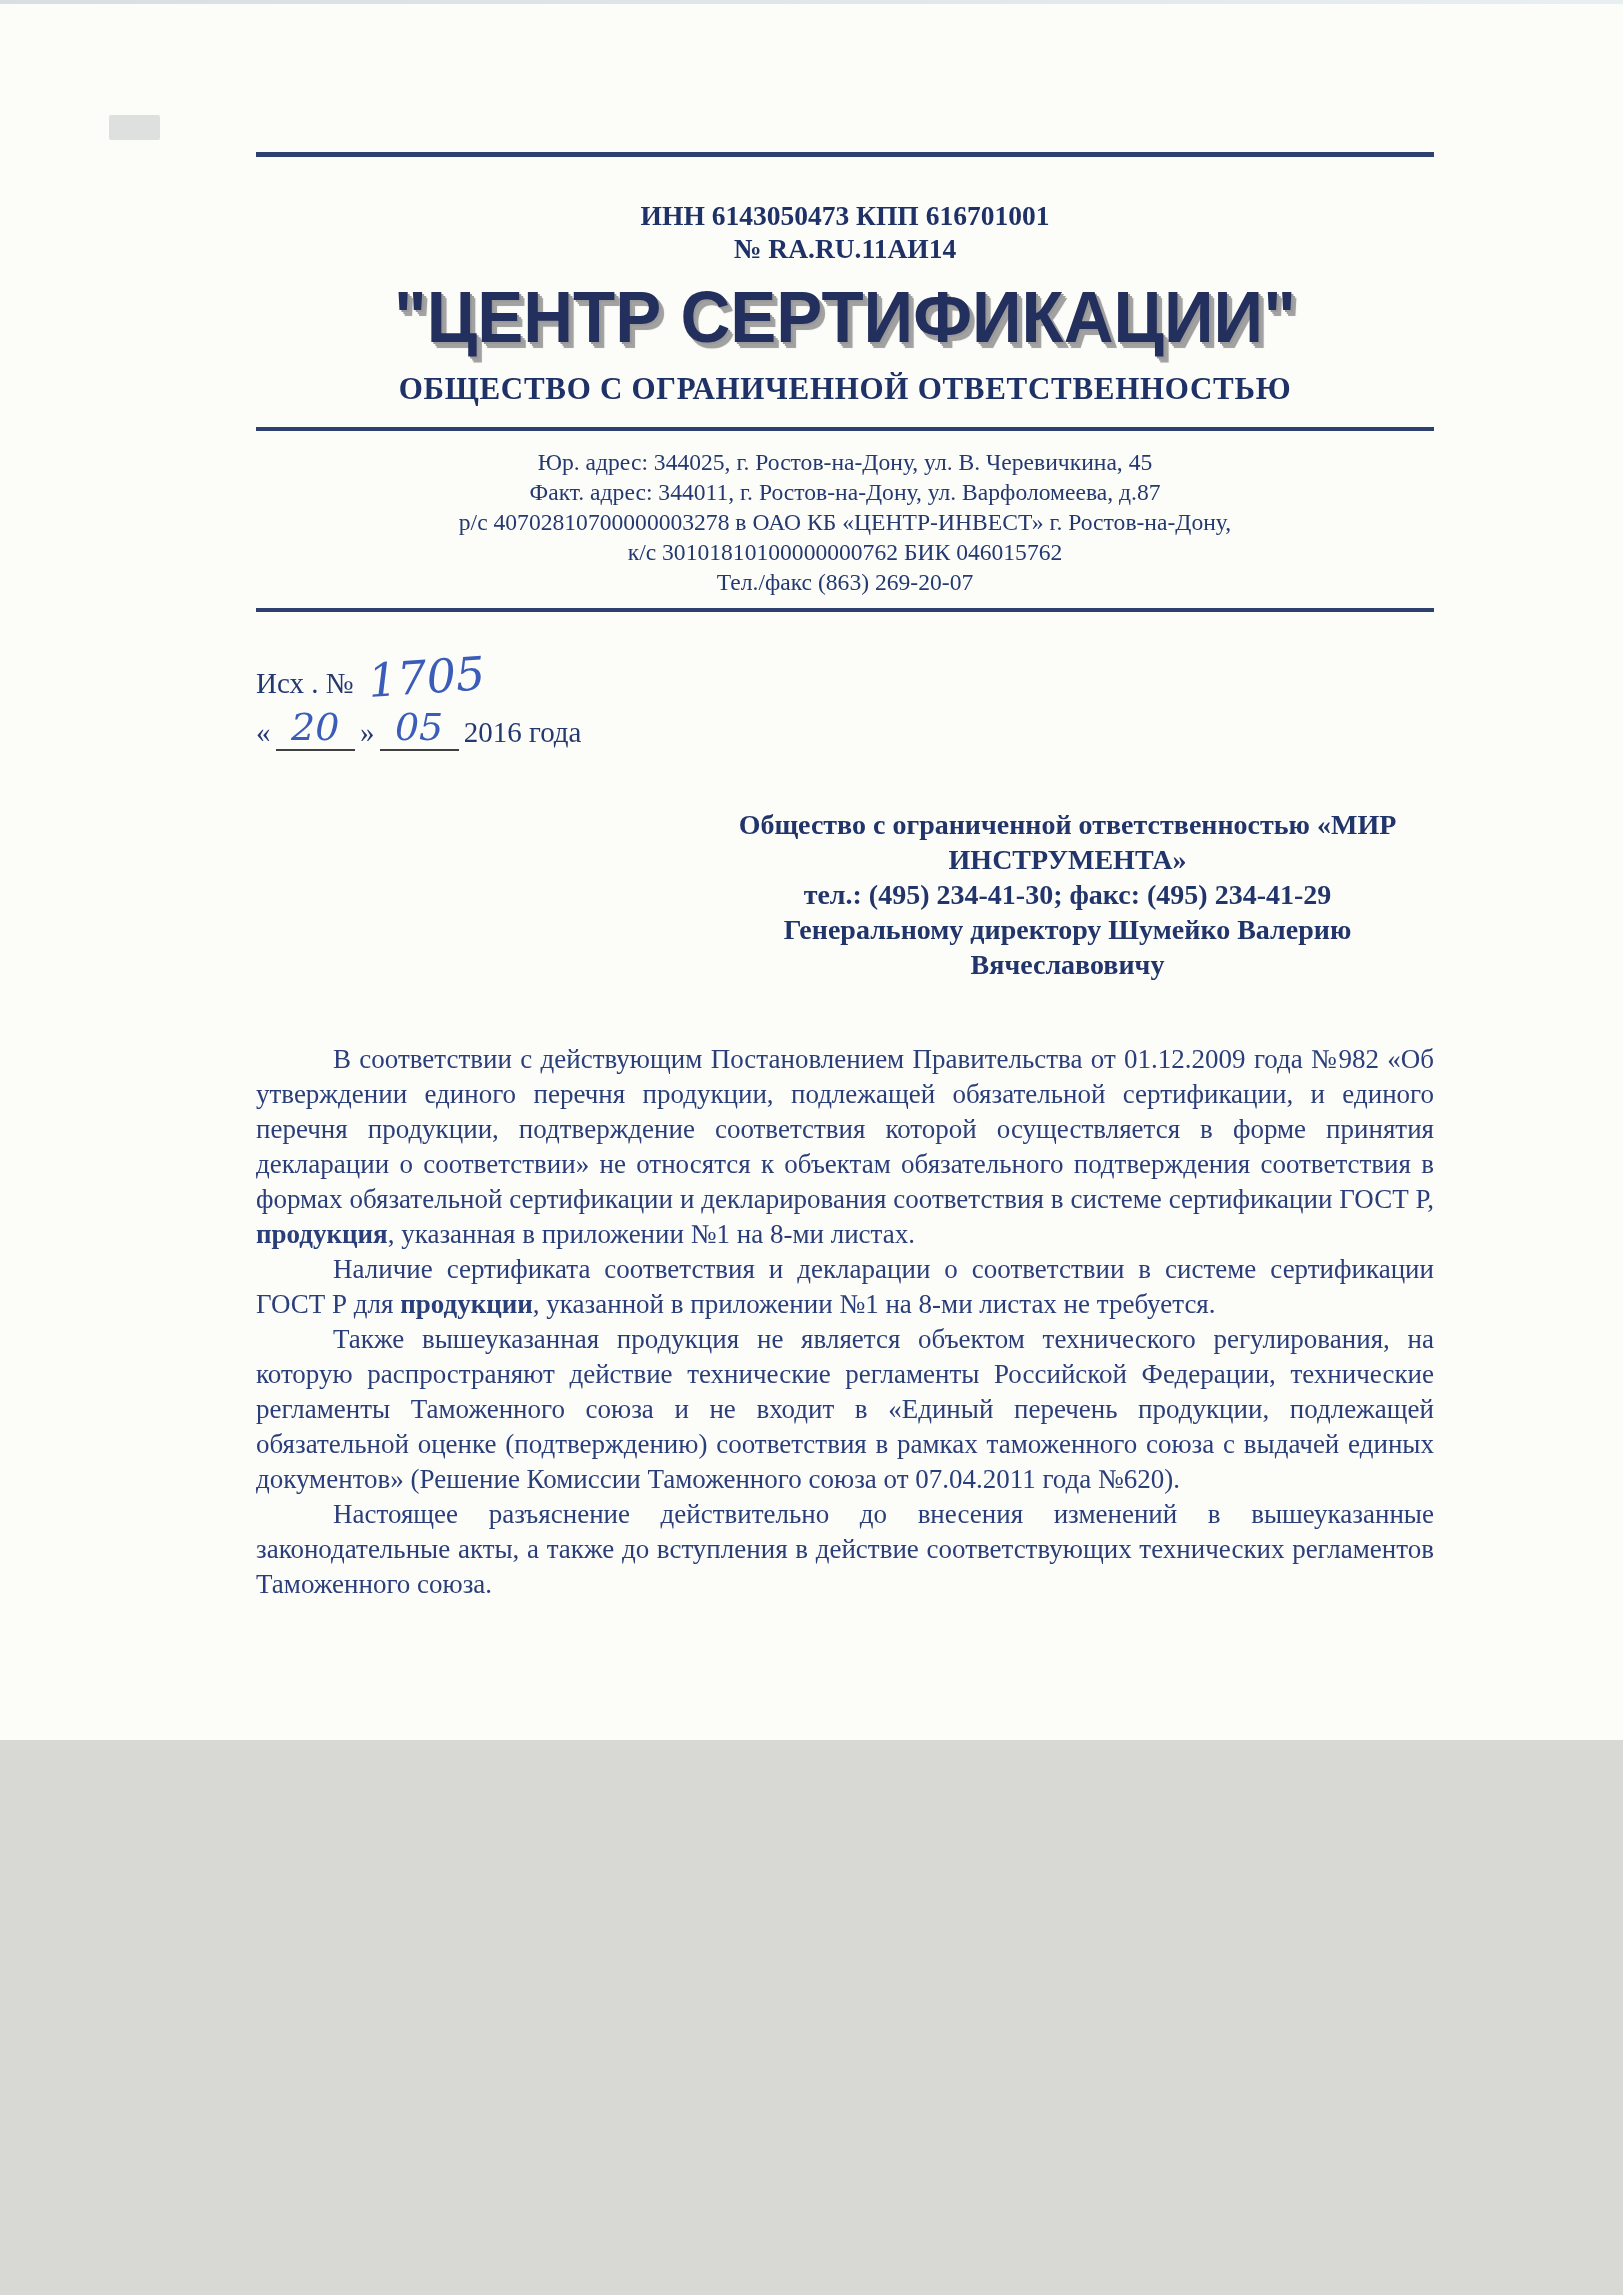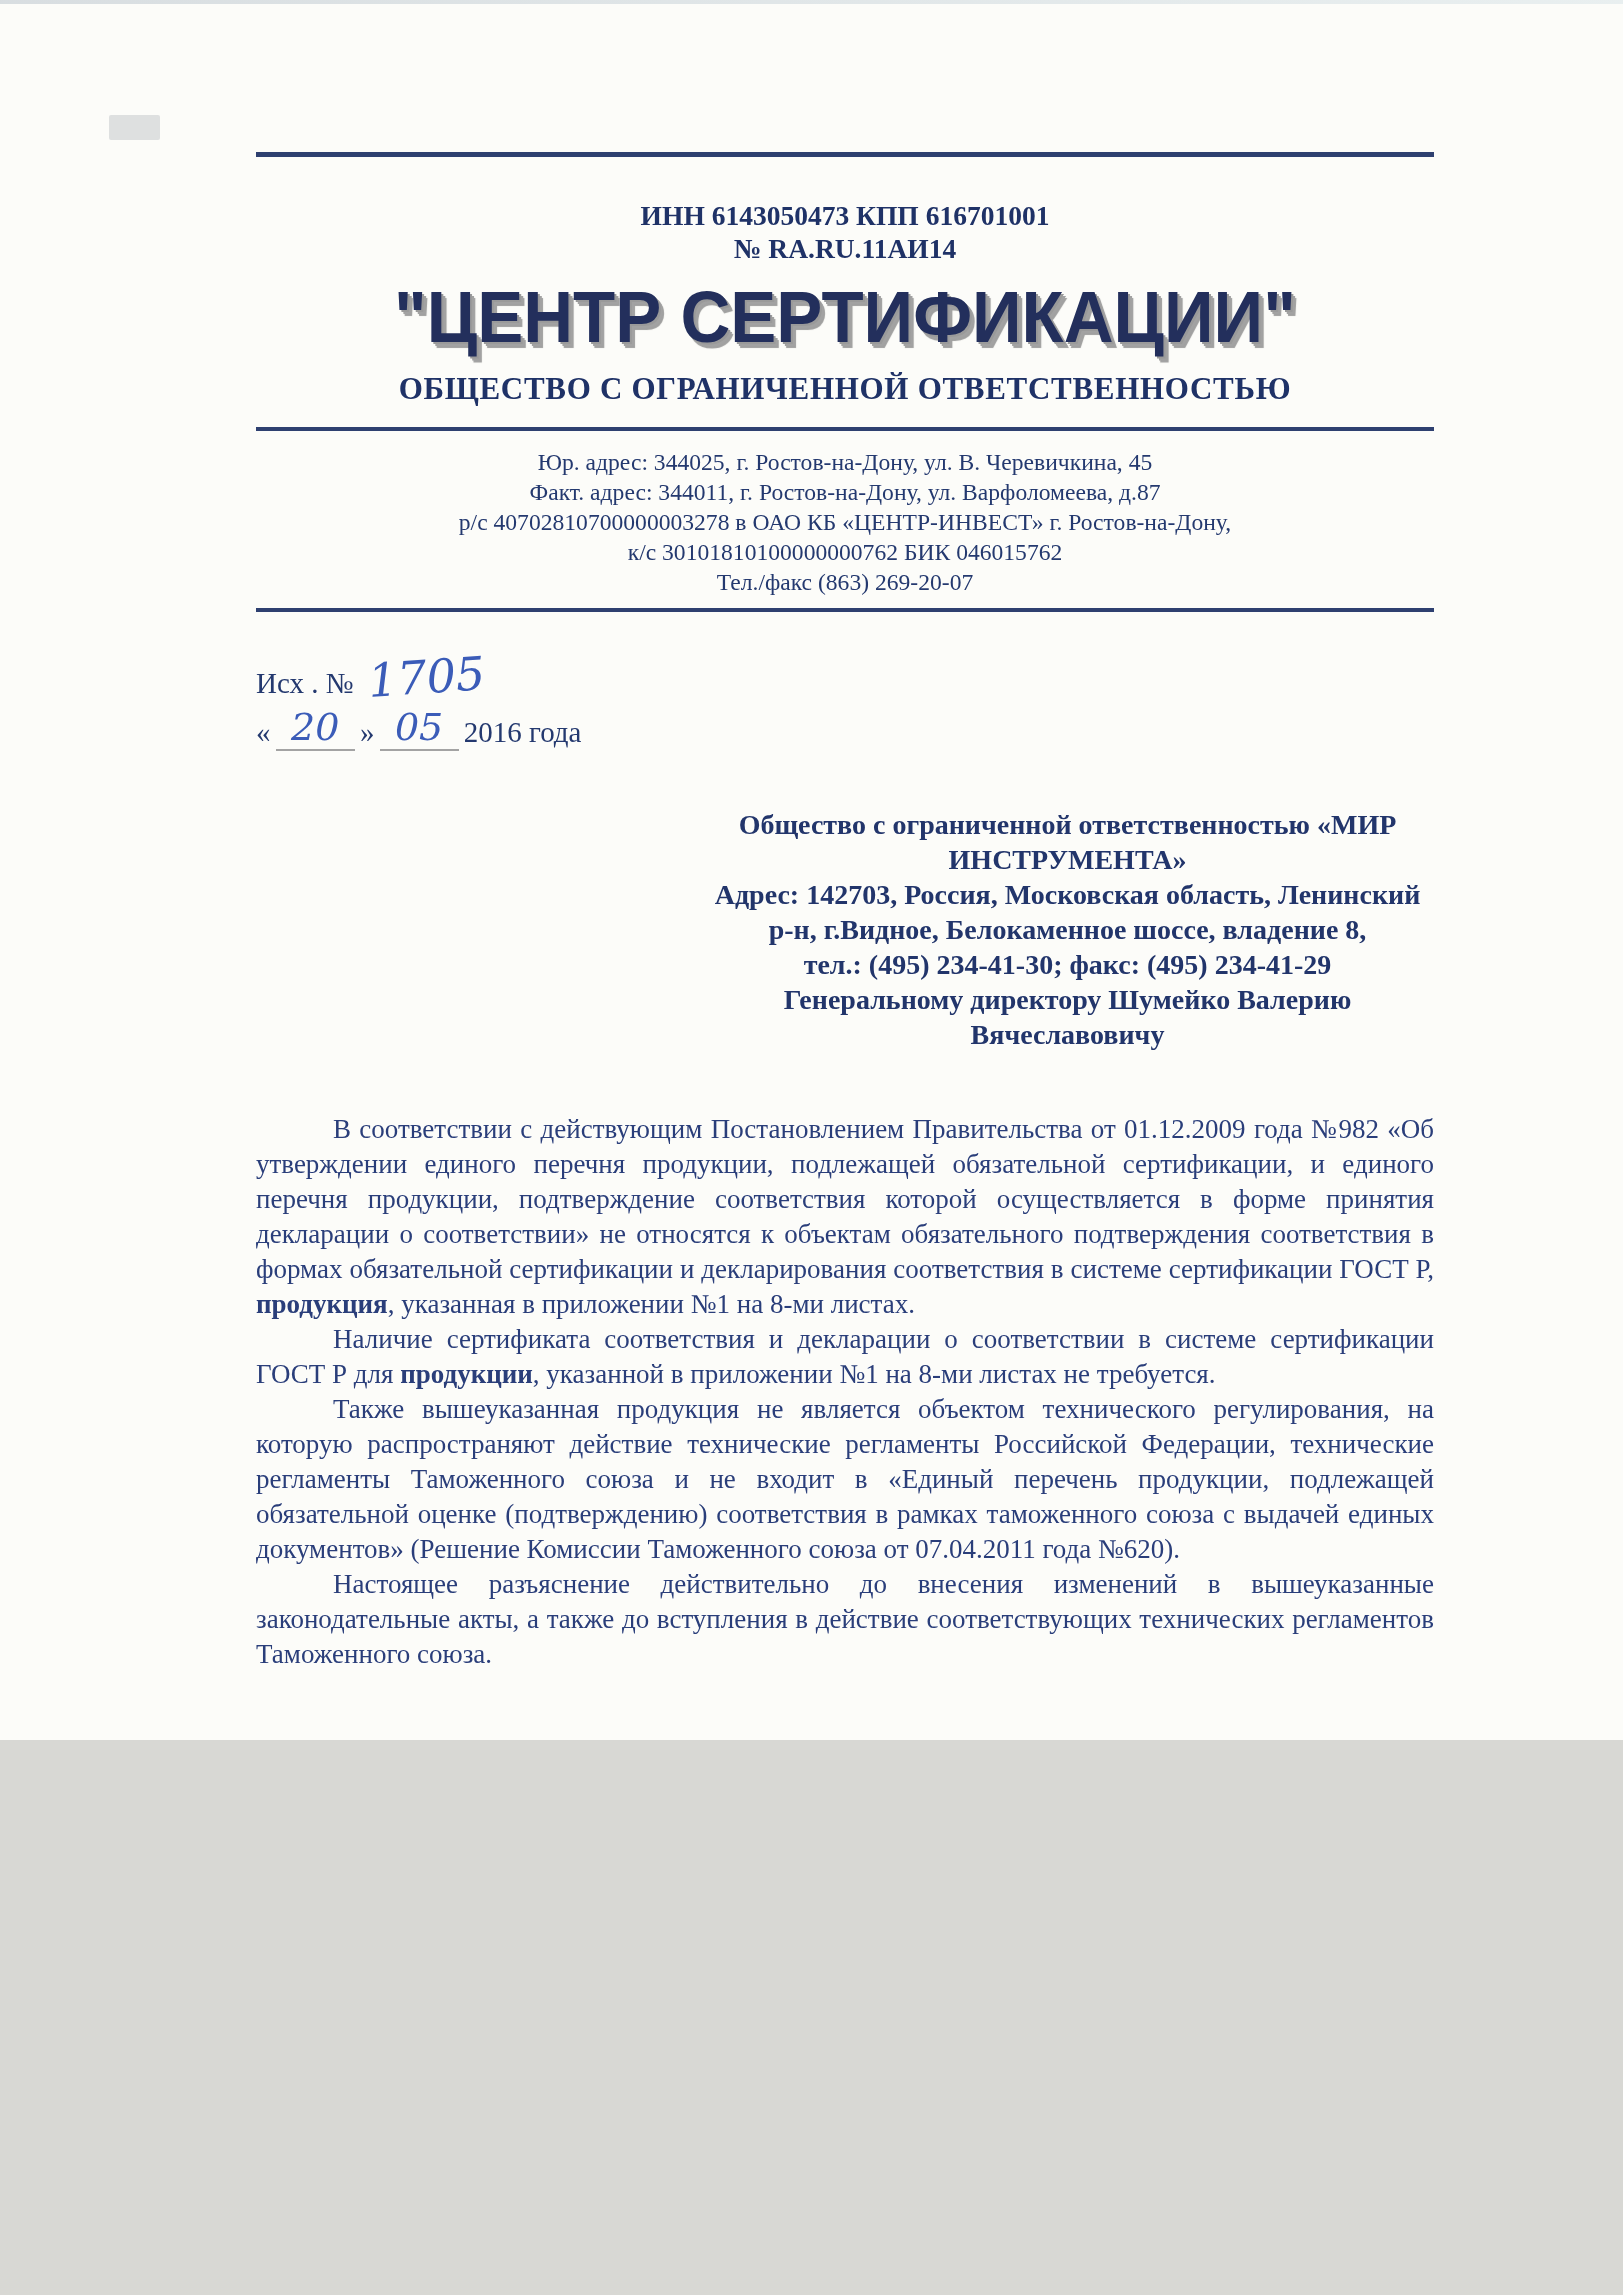--- a/index.html
+++ b/index.html
@@ -48,21 +48,21 @@
   .out-block{ margin-top:52px; font-size:29px; color:#24396f; }
   .out-line{ line-height:38px; }
   .hw{
     font-family:"DejaVu Serif", serif; font-style:italic;
     color:#3b5cb8; display:inline-block;
   }
   .hw-num{ font-size:46px; line-height:26px; transform:rotate(-4deg); margin-left:14.4px; }
   .out-line2{ margin-top:9.2px; }
   .slot{
     display:inline-block; min-width:79px; text-align:center;
-    border-bottom:2px solid #a3a3a3; margin:0 5.2px; vertical-align:bottom;
+    border-bottom:2px solid #404040; margin:0 5.2px; vertical-align:bottom;
   }
   .hw-date{ font-size:38px; line-height:30px; }
 
   .recipient{
     margin-top:56px; margin-left:auto; width:733px;
     font-weight:bold; font-size:28px; line-height:35px;
     text-align:center; color:#22356b;
   }
   .recipient div{ margin:0; }
 
@@ -130,21 +130,20 @@
       <div class="out-line">
         <span>Исх . №</span><span class="hw hw-num">1705</span>
       </div>
       <div class="out-line out-line2">
         <span>«</span><span class="slot"><span class="hw hw-date">20</span></span><span>»</span><span class="slot"><span class="hw hw-date">05</span></span><span>2016 года</span>
       </div>
     </div>
 
     <div class="recipient">
       <div>Общество с ограниченной ответственностью  «МИР ИНСТРУМЕНТА»</div>
-      <div>Адрес: 142703, Россия, Московская область, Ленинский р-н, г.Видное, Белокаменное шоссе, владение 8,</div>
       <div>тел.: (495) 234-41-30;  факс: (495) 234-41-29</div>
       <div>Генеральному директору Шумейко Валерию Вячеславовичу</div>
     </div>
 
     <div class="body">
       <p><span>В соответствии с действующим Постановлением Правительства от 01.12.2009 года №982 «Об утверждении единого перечня продукции, подлежащей обязательной сертификации, и единого перечня продукции, подтверждение соответствия которой осуществляется в форме принятия декларации о соответствии» не относятся к объектам обязательного подтверждения соответствия в формах обязательной сертификации и декларирования соответствия в системе сертификации ГОСТ Р, </span><span class="bd">продукция</span><span>, указанная в приложении №1 на 8-ми листах.</span></p>
       <p><span>Наличие сертификата соответствия и декларации о соответствии в системе сертификации ГОСТ Р  для </span><span class="bd">продукции</span><span>, указанной в приложении №1 на 8-ми листах не требуется.</span></p>
       <p>Также вышеуказанная продукция не является объектом технического регулирования, на которую распространяют действие технические регламенты Российской Федерации, технические регламенты Таможенного союза и не входит в «Единый перечень продукции, подлежащей обязательной оценке (подтверждению) соответствия в рамках таможенного союза с выдачей единых документов» (Решение Комиссии Таможенного союза от 07.04.2011 года №620).</p>
       <p>Настоящее разъяснение действительно до внесения изменений в вышеуказанные законодательные акты, а также до вступления в действие соответствующих технических регламентов Таможенного союза.</p>
     </div>

